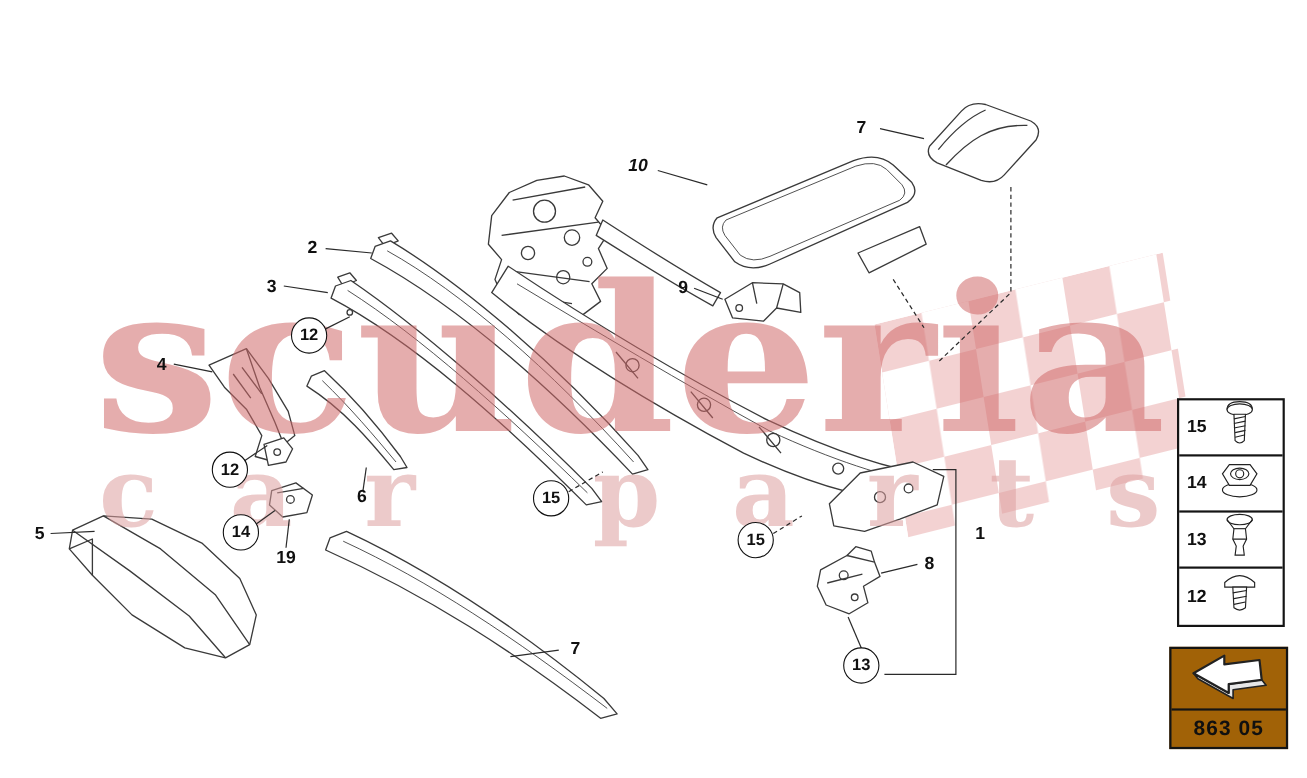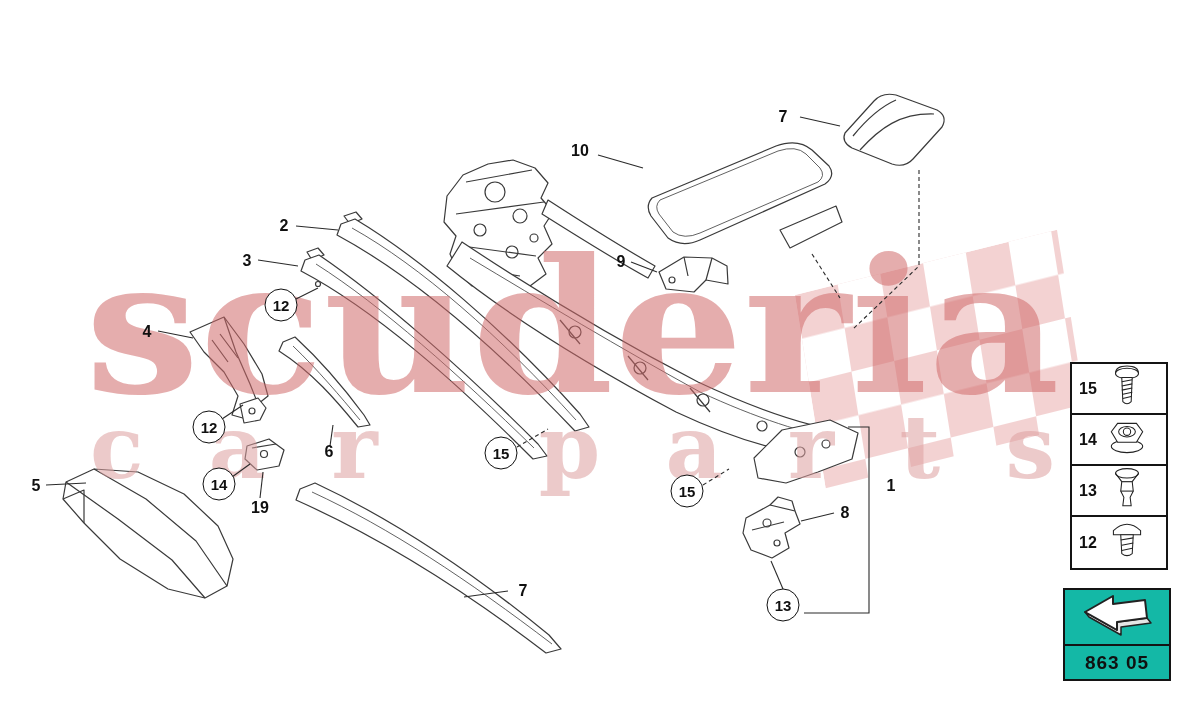--- a/index.html
+++ b/index.html
@@ -14,21 +14,21 @@
              font-size:15px; }
 
   .hw-panel { position:absolute; left:1070px; top:362px; width:98px; border:2px solid #141414;
              background:#ffffff; z-index:6; }
   .hw-cell { height:51px; border-bottom:2px solid #141414; display:flex; align-items:center;
              padding:2px 3px 2px 7px; gap:3px; }
   .hw-cell:last-child { border-bottom:none; }
   .hw-num { font-weight:bold; font-size:16px; width:24px; color:#101010; }
 
   .footer-box { position:absolute; left:1063px; top:588px; width:108px; border:2px solid #141414;
-             background:#14b8a6; z-index:6; }
+             background:#a16207; z-index:6; }
   .footer-arrow { height:56px; display:flex; align-items:center; justify-content:center;
              border-bottom:2px solid #141414; }
   .footer-code { height:33px; display:flex; align-items:center; justify-content:center;
              font-weight:bold; font-size:19px; color:#101010; letter-spacing:1px; }
 </style>
 </head>
 <body>
 
 <div class="page">
 
@@ -162,21 +162,21 @@
       <path d="M260,498 L263,472"></path>
       <path d="M848,427 L869,427 L869,613 L804,613"></path>
       <path d="M517,447 L548,429" stroke-dasharray="4 3"></path>
       <path d="M703,485 L729,469" stroke-dasharray="4 3"></path>
       <path d="M919,170 L919,266 L852,330" stroke-dasharray="4 3"></path>
       <path d="M812,254 L840,298" stroke-dasharray="4 3"></path>
     </g>
   </svg>
 
   <div class="callout" style="left:783px; top:117px;">7</div>
-  <div class="callout" style="left:580px; top:151px;">10</div>
+  <div class="callout" style="left:580px; top:151px;font-style:italic;">10</div>
   <div class="callout" style="left:284px; top:226px;">2</div>
   <div class="callout" style="left:247px; top:261px;">3</div>
   <div class="callout" style="left:147px; top:332px;">4</div>
   <div class="callout" style="left:36px;  top:486px;">5</div>
   <div class="callout" style="left:329px; top:452px;">6</div>
   <div class="callout" style="left:523px; top:591px;">7</div>
   <div class="callout" style="left:621px; top:262px;">9</div>
   <div class="callout" style="left:845px; top:513px;">8</div>
   <div class="callout" style="left:260px; top:508px;">19</div>
   <div class="callout" style="left:891px; top:486px;">1</div>

